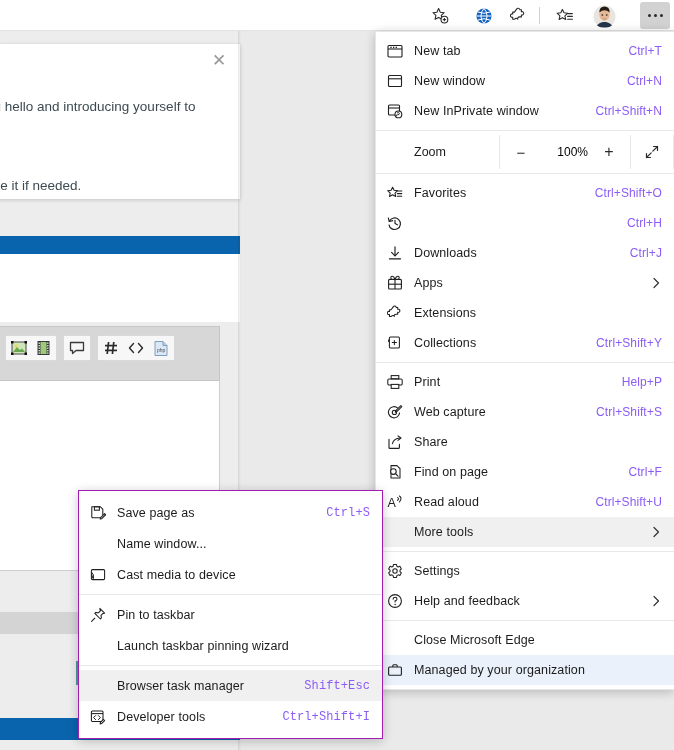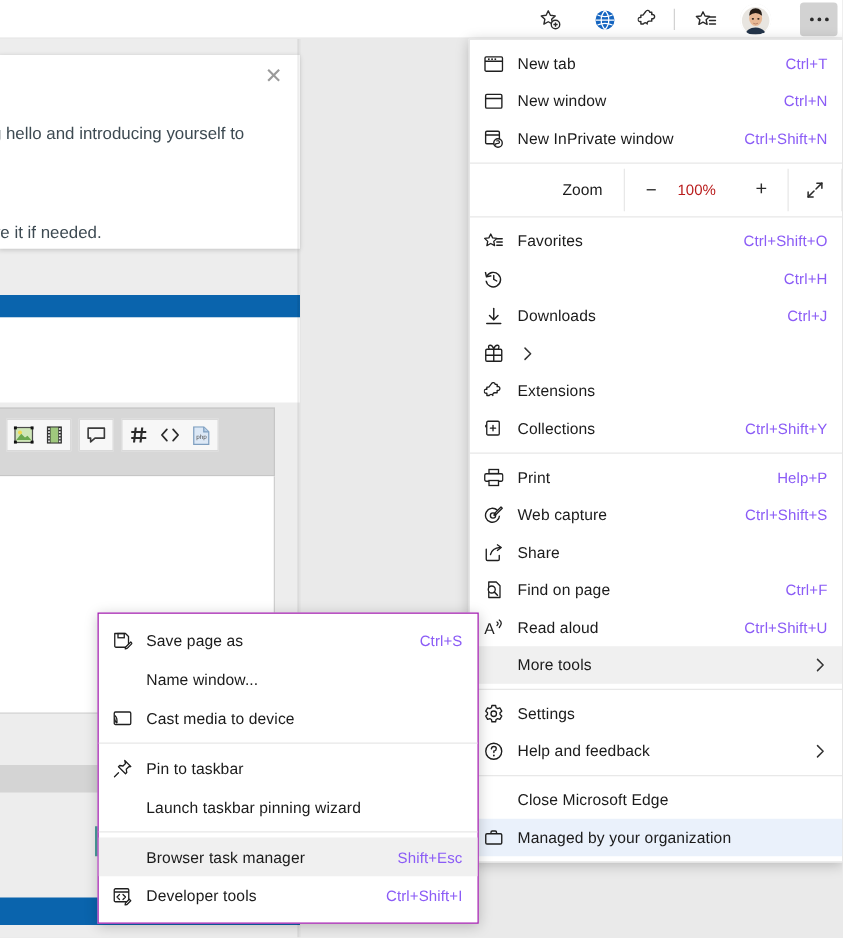--- a/index.html
+++ b/index.html
@@ -46,33 +46,33 @@
   .mi{position:relative;display:flex;align-items:center;height:30px;padding:0 10px 0 0;box-sizing:border-box;}
   .mi.hl-gray{background:#f0f0f0;}
   .mi.hl-blue{background:#eaf1fb;}
   .mi-icon{width:38px;min-width:38px;display:flex;align-items:center;justify-content:center;color:#1f1f1f;}
   .mi-label{flex:1;font-size:12.5px;color:#1b1b1b;letter-spacing:.1px;}
   .mi-accel{font-size:12px;color:#8b5cf6;margin-left:auto;padding-right:2px;letter-spacing:.1px;}
   .mi-chev{width:16px;display:flex;align-items:center;justify-content:center;color:#333;}
   .sep{height:1px;background:#e8e8e8;margin:4px 0;}
 
   
-  .zoom-row{display:flex;align-items:center;height:34px;padding-left:36px;}
+  .zoom-row{display:flex;align-items:center;height:34px;}
   .zoom-label{width:38px;}
   .zoom-text{font-size:12.5px;color:#1b1b1b;flex:1;}
   .zoom-ctrls{display:flex;align-items:center;height:34px;}
   .zdiv{width:1px;height:34px;background:#e8e8e8;}
   .zbtn{width:42px;height:34px;display:flex;align-items:center;justify-content:center;color:#2b2b2b;}
-  .zval{width:46px;text-align:left;font-size:12px;color:#b91c1c;}
+  .zval{width:46px;text-align:right;font-size:12px;color:#000000;}
 
   
   .submenu{position:absolute;left:78px;top:490px;width:305px;background:#ffffff;box-shadow:0 2px 10px rgba(0,0,0,.22);border:1px solid #a21caf;box-sizing:border-box;padding:6px 0 6px 0;}
   .submenu .mi{height:31px;}
   .submenu .mi-label{font-size:12.5px;}
-  .submenu .mi-accel{font-size:12px;}
+  .submenu .mi-accel{font-size:12px;font-family:Liberation Mono, monospace;}
 </style>
 </head>
 <body>
 
 <div class="page-bg"></div>
 <div class="content-col"></div>
 
 <div class="dialog">
   <div class="dialog-close">✕</div>
   <div class="dlg-line l1">ng hello and introducing yourself to</div>
@@ -320,20 +320,21 @@
 
   <div class="mi">
     <span class="mi-icon">
       <svg width="16" height="16" viewBox="0 0 16 16">
           <rect x="1.6" y="4.4" width="12.8" height="9.6" rx="1" fill="none" stroke="#1f1f1f" stroke-width="1.1"></rect>
           <line x1="8" y1="4.4" x2="8" y2="14" stroke="#1f1f1f" stroke-width="1.1"></line>
           <line x1="1.6" y1="9.2" x2="14.4" y2="9.2" stroke="#1f1f1f" stroke-width="1.1"></line>
           <path d="M4.4 4.2 q-1.4-2.6 .6-3 q1.8-.3 3 3 q1.2-3.3 3-3 q2 .4 .6 3" fill="none" stroke="#1f1f1f" stroke-width="1.05"></path>
         </svg>
     </span>
+    <span class="mi-label">Apps</span>
     <span class="mi-chev">
       <svg width="12" height="12" viewBox="0 0 12 12">
           <polyline points="4,1.5 8.5,6 4,10.5" fill="none" stroke="#333" stroke-width="1.2" stroke-linecap="round" stroke-linejoin="round"></polyline>
         </svg>
     </span>
   </div>
 
   <div class="mi">
     <span class="mi-icon">
       <svg width="16" height="16" viewBox="0 0 16 16">

